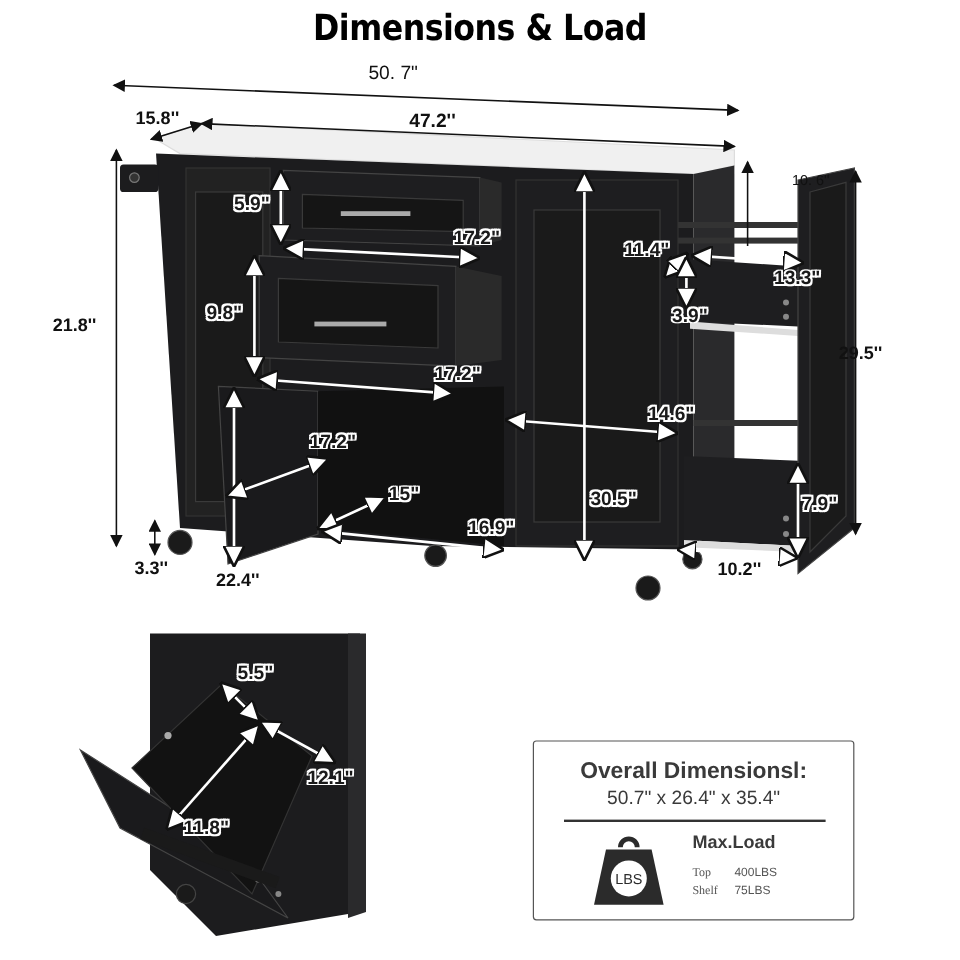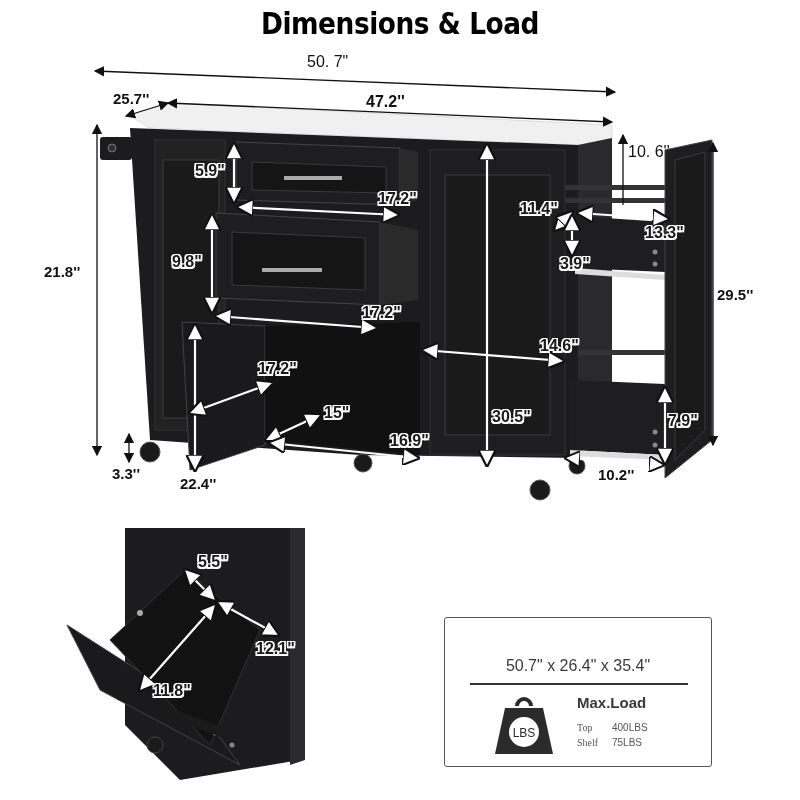--- a/index.html
+++ b/index.html
@@ -121,27 +121,27 @@
     <circle cx="232" cy="745" r="2.5" fill="#888"></circle>
     <rect x="115" y="710" width="120" height="10" fill="#1a1a1a" transform="rotate(20 175 715)"></rect>
     <circle cx="155" cy="745" r="8" fill="#1a1a1a" stroke="#444"></circle>
     <line x1="185" y1="570" x2="215" y2="600" stroke="#fff" stroke-width="2.2" marker-start="url(#awh)" marker-end="url(#awh)"></line>
     <line x1="218" y1="602" x2="278" y2="635" stroke="#fff" stroke-width="2.2" marker-start="url(#awh)" marker-end="url(#awh)"></line>
     <line x1="215" y1="605" x2="140" y2="690" stroke="#fff" stroke-width="2.2" marker-start="url(#awh)" marker-end="url(#awh)"></line>
   </g>
 </svg>
 
 <div class="abs lbl-dark" style="left:307px;top:53px;font-size:16px;">50. 7"</div>
-<div class="abs lbl-dark b" style="left:113px;top:90px;">25.7''</div>
-<div class="abs lbl-dark b" style="left:366px;top:93px;font-size:16px;">47.2''</div>
+<div class="abs lbl-dark b" style="left:113px;top:90px;">15.8''</div>
+<div class="abs lbl-dark b" style="left:341px;top:93px;font-size:16px;">47.2''</div>
 <div class="abs lbl-dark b" style="left:44px;top:263px;">21.8''</div>
 <div class="abs lbl-dark b" style="left:112px;top:465px;">3.3''</div>
 <div class="abs lbl-dark b" style="left:180px;top:475px;">22.4''</div>
-<div class="abs lbl-dark" style="left:628px;top:143px;font-size:16px;">10. 6''</div>
-<div class="abs lbl-dark b" style="left:717px;top:286px;">29.5''</div>
+<div class="abs lbl-dark" style="left:660px;top:143px;font-size:12px;">10. 6''</div>
+<div class="abs lbl-dark b" style="left:699px;top:286px;">29.5''</div>
 <div class="abs lbl-dark b" style="left:598px;top:466px;">10.2''</div>
 
 <div class="abs lbl-light" style="left:195px;top:162px;">5.9"</div>
 <div class="abs lbl-light" style="left:378px;top:190px;">17.2"</div>
 <div class="abs lbl-light" style="left:172px;top:253px;">9.8"</div>
 <div class="abs lbl-light" style="left:362px;top:304px;">17.2"</div>
 <div class="abs lbl-light" style="left:258px;top:360px;">17.2"</div>
 <div class="abs lbl-light" style="left:324px;top:404px;">15"</div>
 <div class="abs lbl-light" style="left:390px;top:432px;">16.9"</div>
 <div class="abs lbl-light" style="left:540px;top:337px;">14.6"</div>
@@ -149,20 +149,21 @@
 <div class="abs lbl-light" style="left:520px;top:200px;">11.4"</div>
 <div class="abs lbl-light" style="left:645px;top:224px;">13.3"</div>
 <div class="abs lbl-light" style="left:560px;top:255px;">3.9"</div>
 <div class="abs lbl-light" style="left:668px;top:412px;">7.9"</div>
 
 <div class="abs lbl-light" style="left:198px;top:553px;">5.5"</div>
 <div class="abs lbl-light" style="left:256px;top:640px;">12.1"</div>
 <div class="abs lbl-light" style="left:153px;top:682px;">11.8"</div>
 
 <div class="infobox">
+  <div class="info-title">Overall Dimensionsl:</div>
   <div class="info-dims">50.7" x 26.4" x 35.4"</div>
   <div class="info-rule"></div>
   <svg class="weight-icon" viewBox="0 0 62 66">
     <path d="M24,14 a7,7 0 1,1 14,0" fill="none" stroke="#2b2b2b" stroke-width="4"></path>
     <polygon points="12,16 50,16 60,62 2,62" fill="#2b2b2b"></polygon>
     <circle cx="31" cy="40" r="15" fill="#fff"></circle>
     <text x="31" y="45" text-anchor="middle" font-size="12" font-family="Liberation Sans, sans-serif" fill="#2b2b2b">LBS</text>
   </svg>
   <div class="load-title">Max.Load</div>
   <div class="load-row" style="top:104px;">

